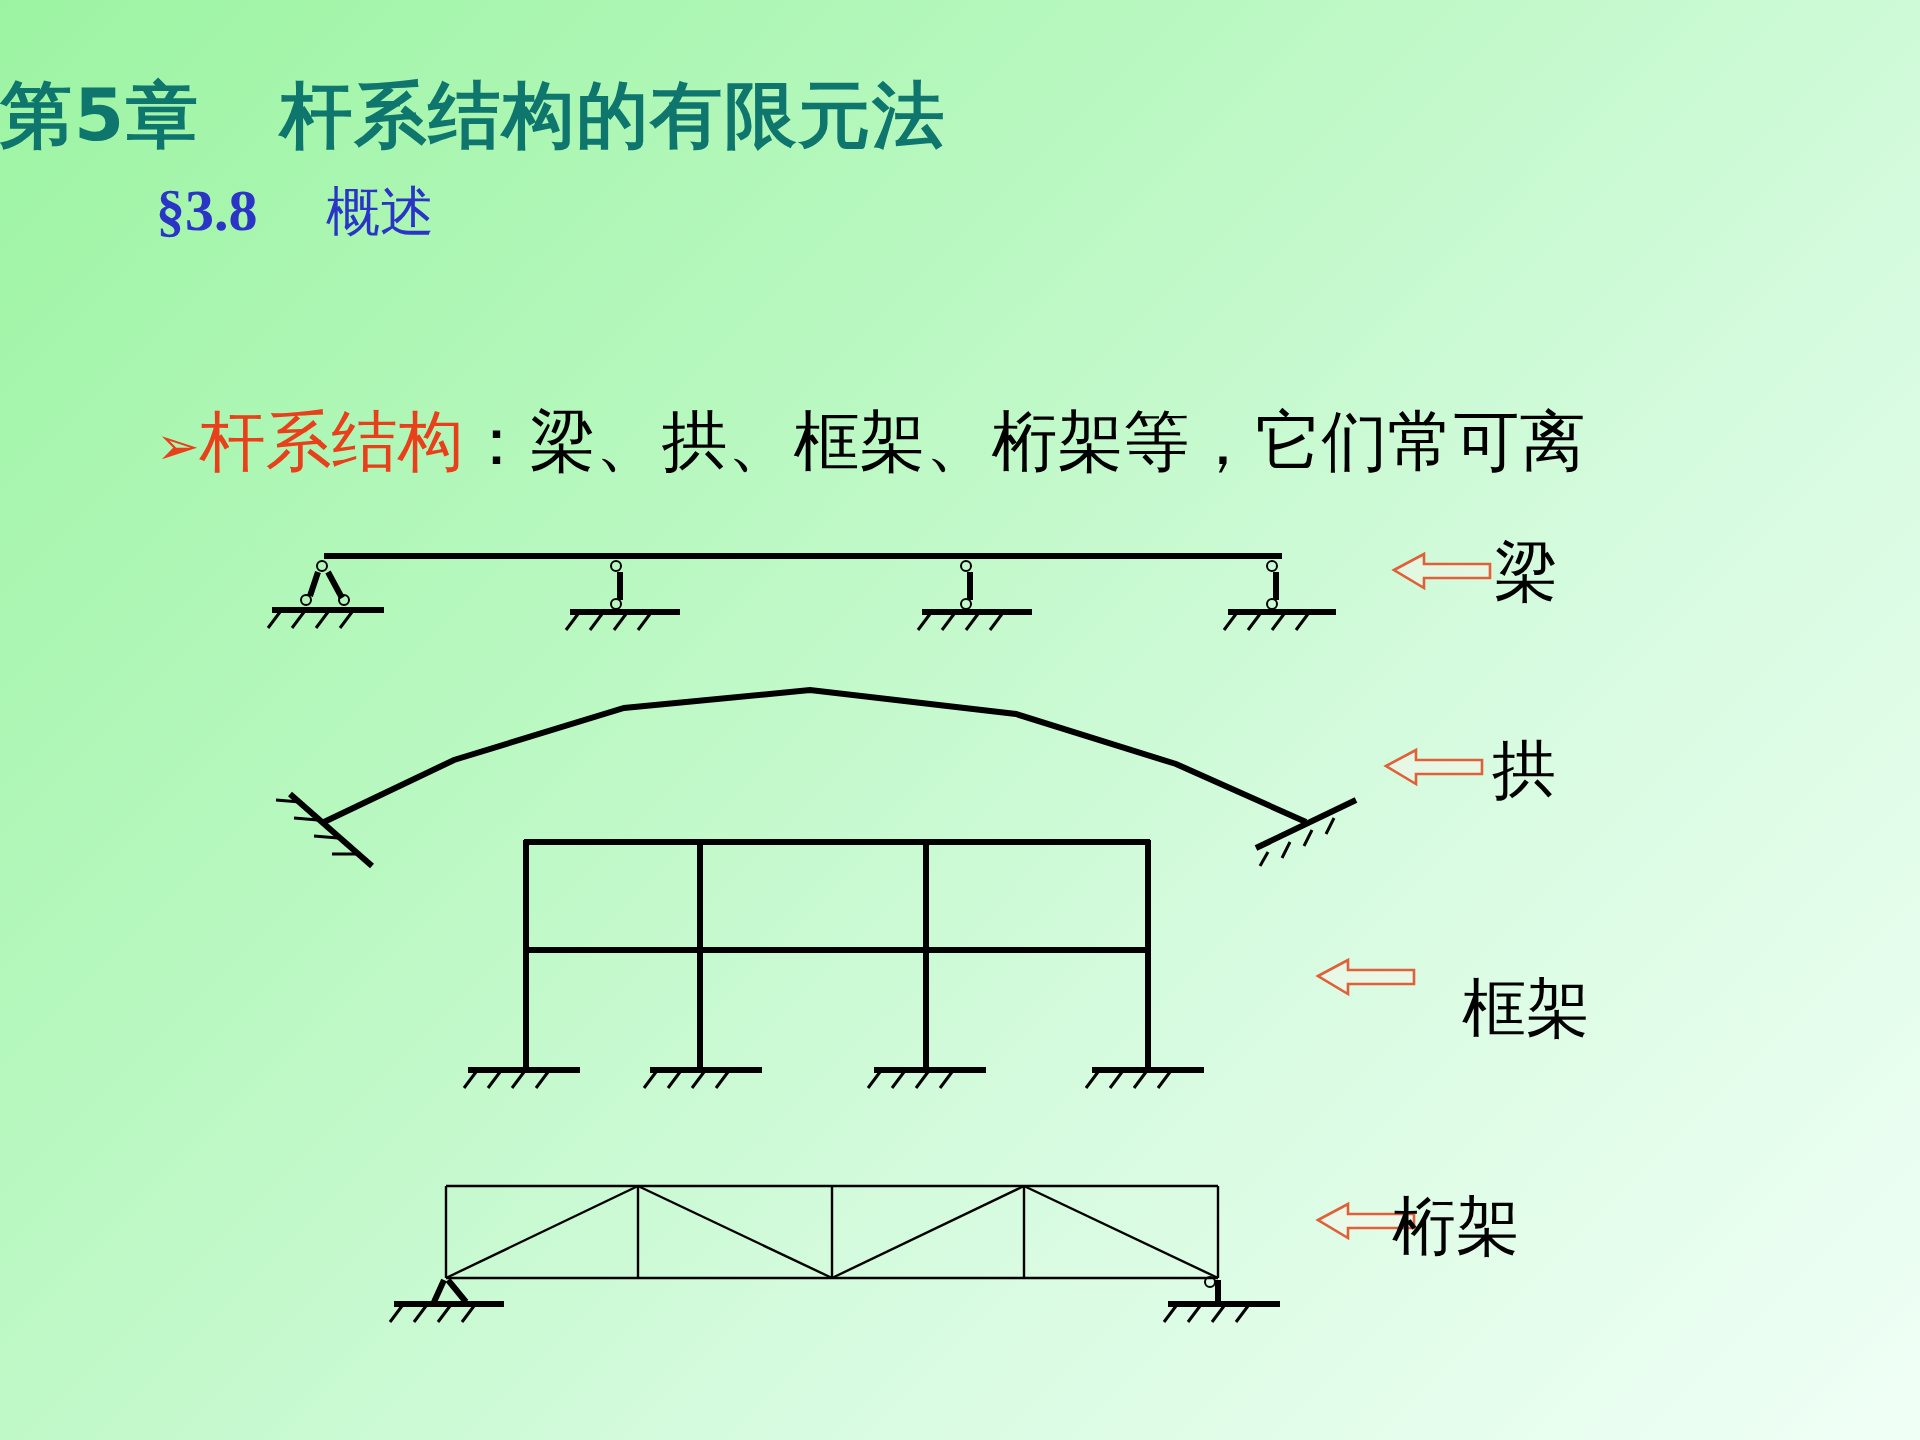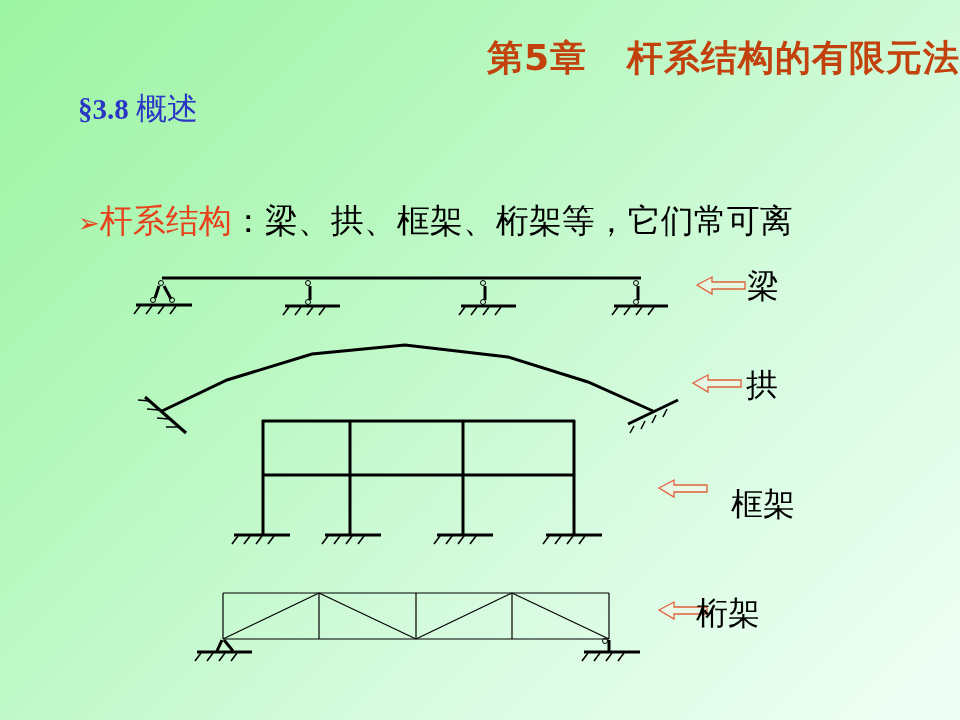--- a/index.html
+++ b/index.html
@@ -2,30 +2,30 @@
 <html><head>
 <meta charset="utf-8">
 <style>
   html, body { margin:0; padding:0; }
   body {
     width:960px; height:720px; overflow:hidden; position:relative;
     background: linear-gradient(135deg, #9cf4a2 0%, #b8f8c0 35%, #d6fbdf 65%, #f0fff6 100%);
     font-family: "DejaVu Sans", sans-serif;
   }
   .title {
-    position:absolute; left:0; width:960px; top:34px; text-align:right;
-    color:#c2410c; font-weight:bold; font-size:36px; letter-spacing:1px;
+    position:absolute; left:0; width:960px; top:34px; text-align:left;
+    color:#0f766e; font-weight:bold; font-size:36px; letter-spacing:1px;
     font-family: "DejaVu Sans", sans-serif;
   }
   .title .sp { display:inline-block; width:40px; }
   .section {
     position:absolute; left:78px; top:88px; color:#2a35c6;
     font-size:29px; font-family: "Liberation Serif", serif; font-weight:bold;
   }
-  .section .cn { font-family:"DejaVu Sans", sans-serif; font-weight:normal; font-size:31px; }
+  .section .cn { font-family:"DejaVu Sans", sans-serif; font-weight:normal; font-size:27px;margin-left:27px; }
   .para {
     position:absolute; left:78px; top:150px; width:820px;
     font-size:33px; line-height:55px; color:#000;
     font-family: "DejaVu Sans", sans-serif;
     margin-top: 43px;
   }
   .para .bullet { color:#e8401a; font-size:26px; }
   .para .hl { color:#e8401a; }
   svg.diagram { position:absolute; left:0; top:0; }
   .label {

